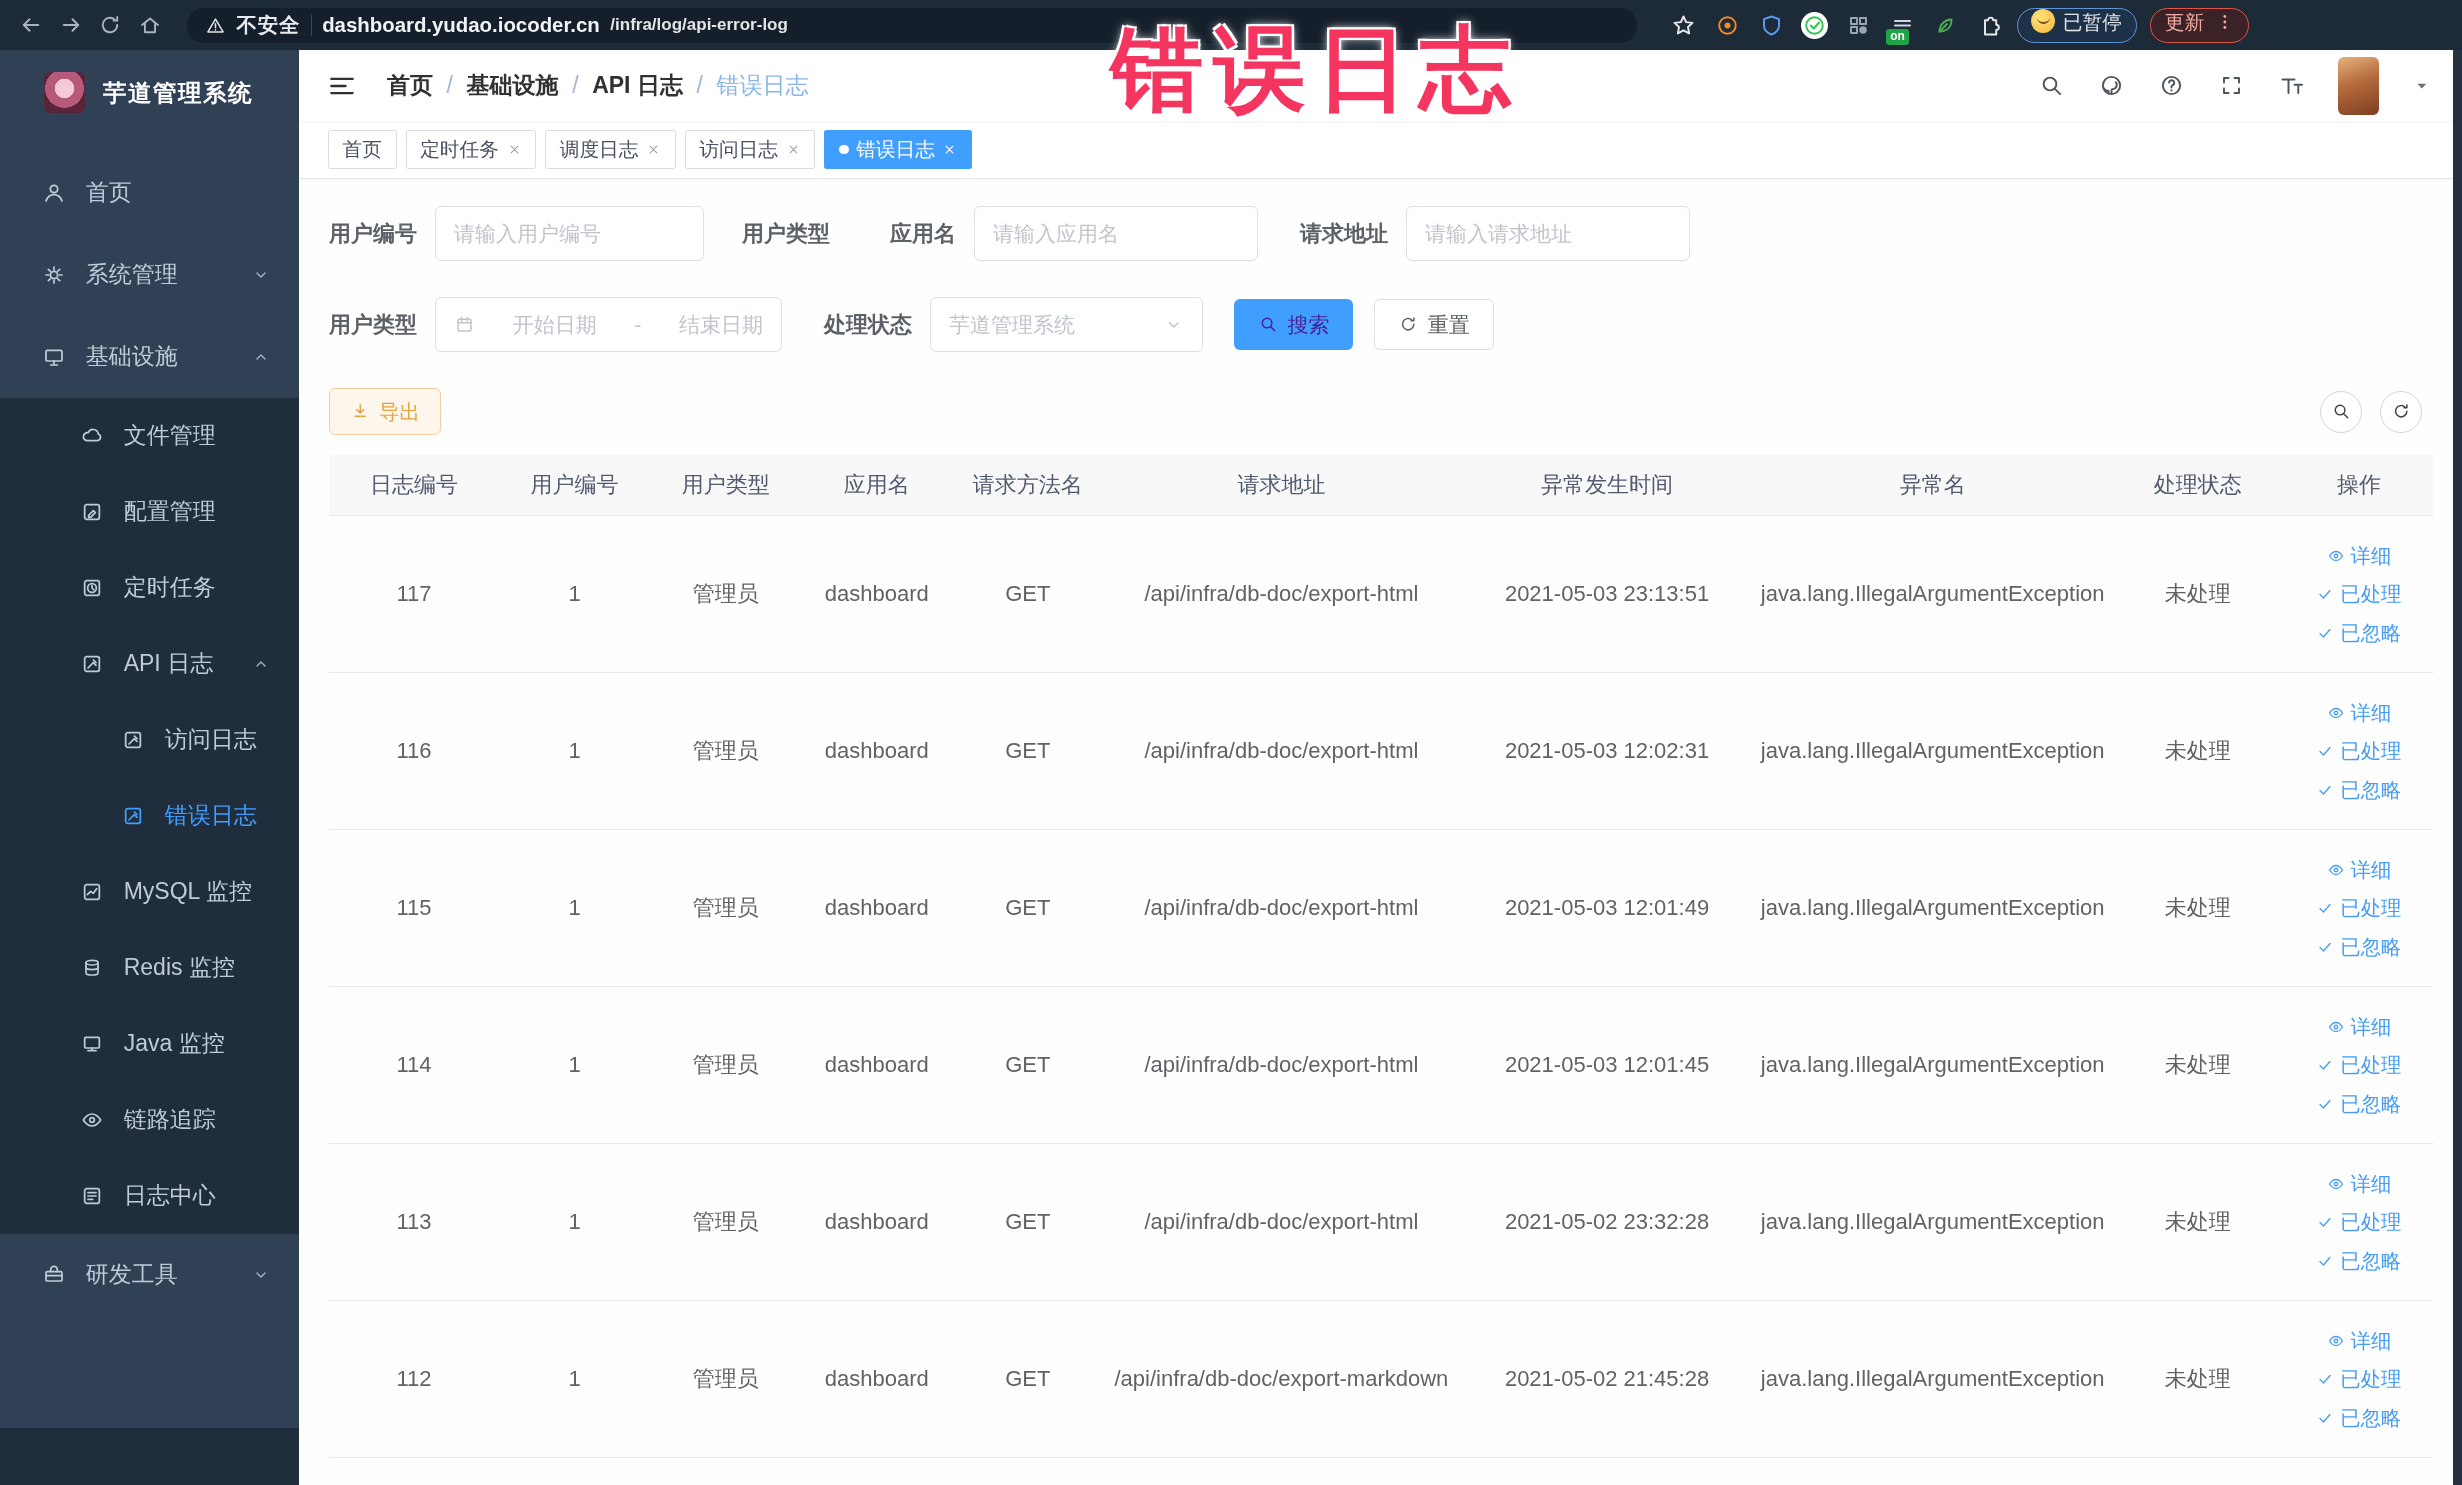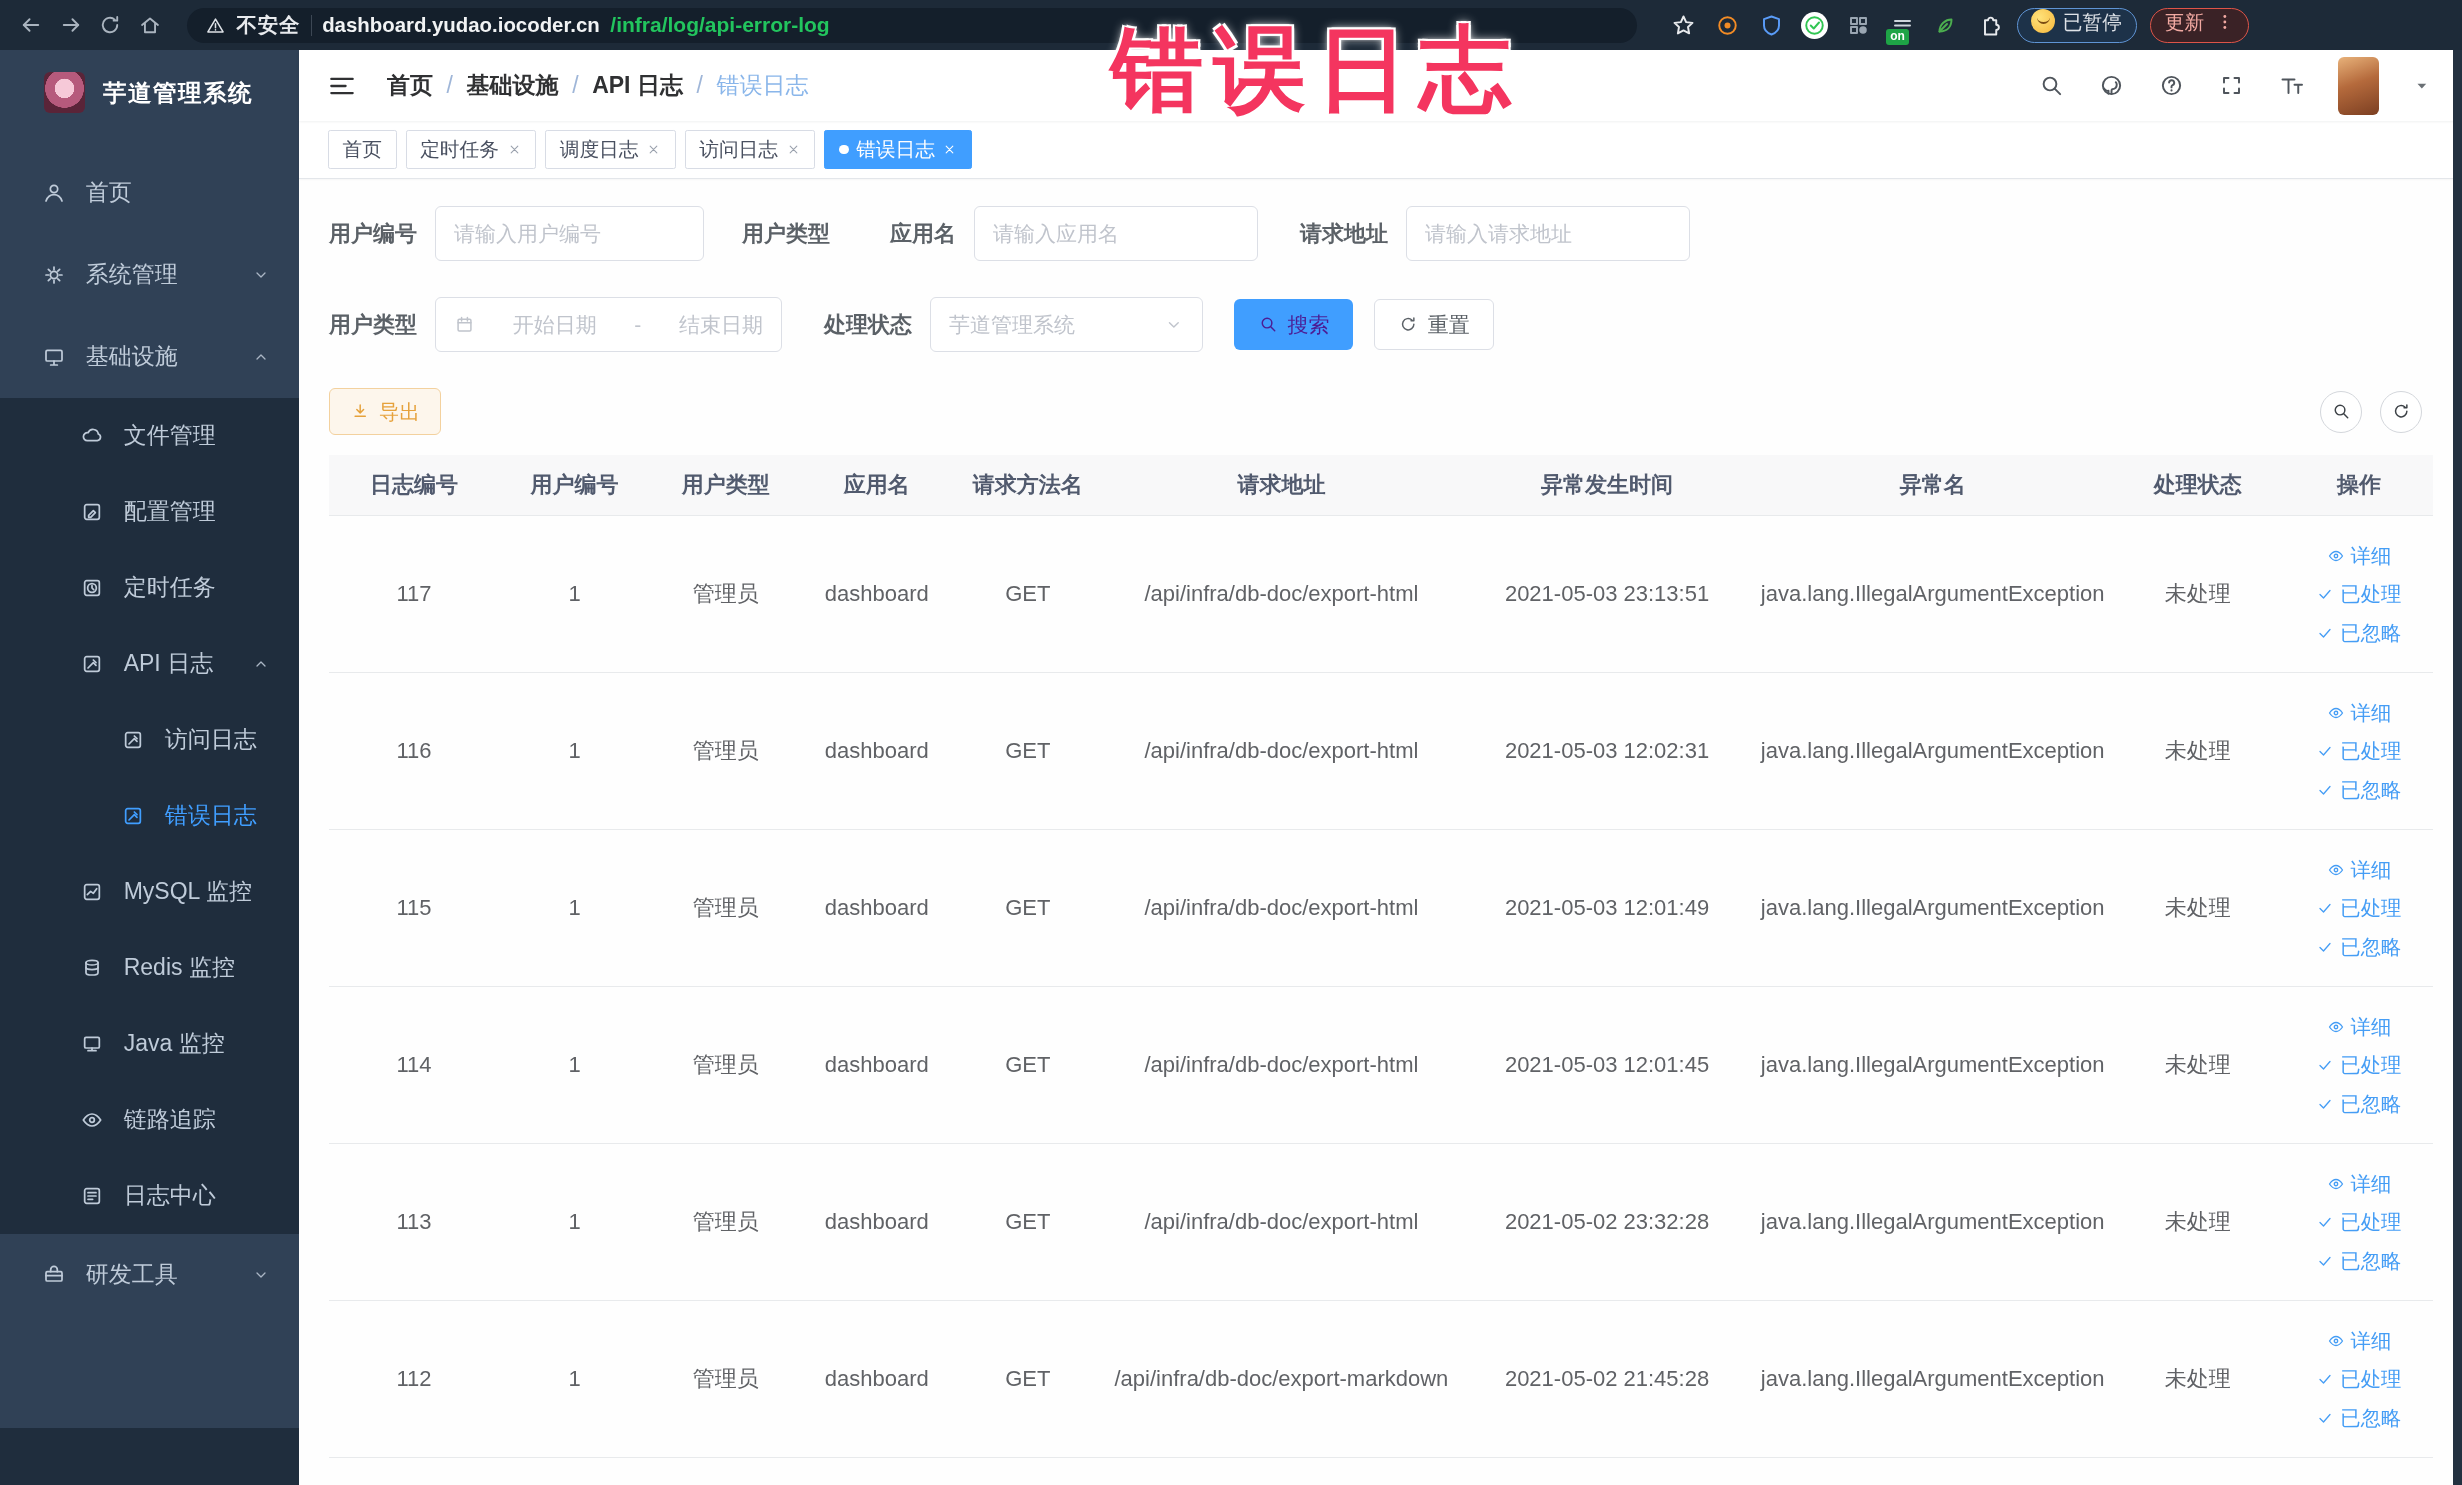--- a/index.html
+++ b/index.html
@@ -19,21 +19,21 @@
   
   .browser-bar{position:absolute;left:0;top:0;width:2462px;height:50px;background:var(--bar);
     display:flex;align-items:center;padding:0 18px;gap:13.6px;z-index:5}
   .bnav{width:26px;height:26px;color:var(--barfg);flex:0 0 auto}
   .url-pill{flex:0 0 1450px;height:35px;border-radius:17.4px;background:var(--pill);
     display:flex;align-items:center;padding:0 18px;gap:10.6px;margin-left:10.6px}
   .warn{width:21px;height:21px;color:#dfe3e8}
   .sec-label{font-size:20.4px;color:#e8eaed;font-weight:700;letter-spacing:0.8px}
   .pill-div{width:0.8px;height:21px;background:#3c4754}
   .url-host{font-size:20.4px;color:#f1f3f4;font-weight:700}
-  .url-path{font-size:21px;color:#22c55e;font-weight:700}
+  .url-path{font-size:17px;color:#e5e5e5;font-weight:700}
   .ext-row{display:flex;align-items:center;gap:16.7px;margin-left:19.7px}
   .ext{width:27px;height:27px;position:relative;color:#e8eaed}
   .ext.target-extension-icon{color:#f28b25}
   .ext.shield-extension-icon{color:#5a9cf8}
   .ext.check-extension-icon{color:#31c553;background:#fff;border-radius:50%}
   .ext.grid-extension-icon{color:#9aa6b2}
   .ext.adblock-extension-icon{color:#cfd6dd}
   .ext.leaf-extension-icon{color:#4cae4f}
   .ext.puzzle-extensions-icon{color:#e8eaed}
   .ext .badge{position:absolute;left:-3px;bottom:-6px;background:#1ea446;color:#fff;
@@ -124,21 +124,21 @@
   .circle-btns{display:flex;gap:18px;padding-right:10.6px}
   .cbtn{width:42px;height:42px;border-radius:50%;border:1.1px solid #d4d7dc;background:#fff;
     color:#3c4146;display:flex;align-items:center;justify-content:center;cursor:pointer}
   .cbtn .ic{width:20.4px;height:20.4px}
 
   
   .tbl{display:table;width:100%;table-layout:fixed;border-collapse:collapse}
   .tr{display:table-row}
   .th,.td{display:table-cell;vertical-align:middle;text-align:center;font-size:22px;
     overflow:hidden;white-space:nowrap}
-  .th{background:var(--thbg);color:var(--thfg);font-weight:700;height:61px;
+  .th{background:var(--thbg);color:var(--thfg);font-weight:400;height:61px;
     border-bottom:0.8px solid var(--rowline)}
   .td{color:var(--txt);height:157px;border-bottom:0.8px solid var(--rowline)}
   .c0{width:170px}.c1{width:151px}.c2{width:151px}.c3{width:151px}.c4{width:151px}
   .c5{width:356px}.c6{width:295px}.c7{width:356px}.c8{width:174px}.c9{width:148px}
   .ops{display:flex;flex-direction:column;align-items:center;gap:10.6px}
   .op{display:flex;align-items:center;gap:6px;color:var(--link);font-size:20.4px;cursor:pointer}
   .op .op-ic{width:18px;height:18px}
 </style>
 </head>
 <body>

